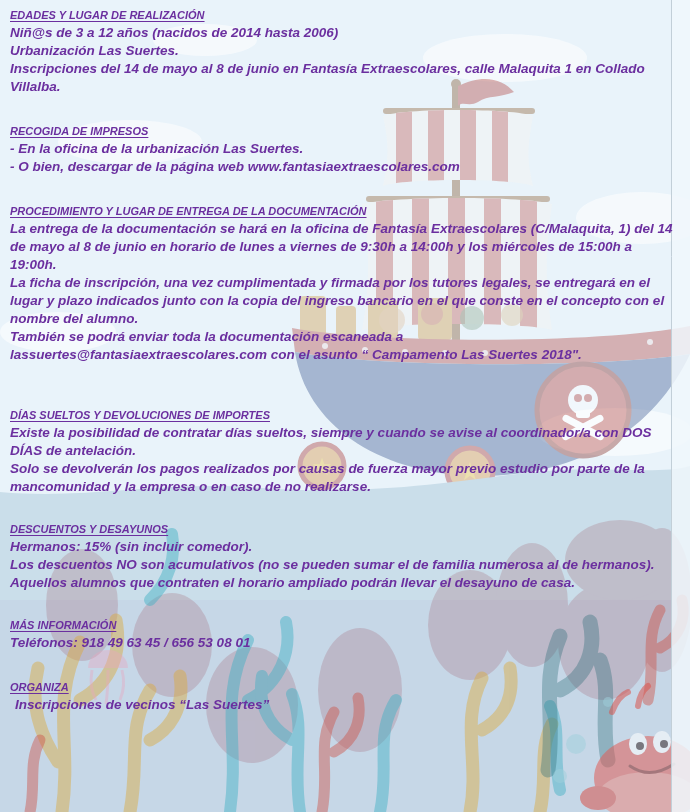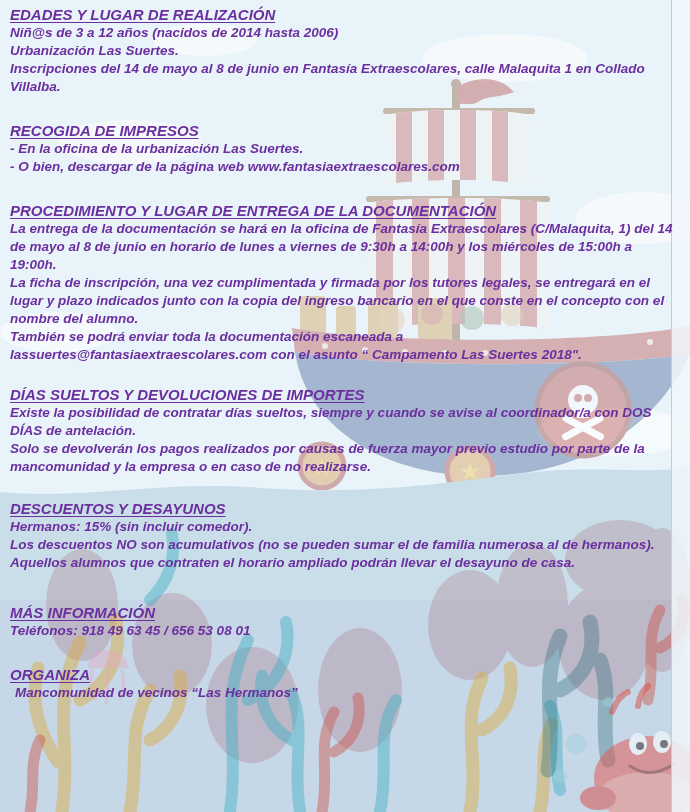--- a/index.html
+++ b/index.html
@@ -11,25 +11,25 @@
   .bg-svg{position:absolute;left:0;top:0;width:690px;height:812px;z-index:0;}
   .content{
     position:absolute;left:0;top:0;right:0;z-index:2;
     padding:6px 10px 0 10px;
     font-style:italic;font-weight:bold;
     font-size:13.5px;line-height:18px;
     color:#6b2f9f;
   }
   section{margin:0;}
   .mb-26{margin-bottom:26px;}
-  .mb-30{margin-bottom:22px;}
+  .mb-30{margin-bottom:42px;}
   .mb-22{margin-bottom:24px;}
-  .mb-36{margin-bottom:32px;}
+  .mb-36{margin-bottom:24px;}
   h2{
-    font-size:15px;line-height:18px;margin:0;
+    font-size:11px;line-height:18px;margin:0;
     text-decoration:underline;text-underline-offset:2px;
     font-style:italic;font-weight:bold;
   }
   p{margin:0;font-style:italic;}
   .indent{padding-left:5px;}
 </style>
 </head>
 <body>
 
 <svg class="bg-svg" viewBox="0 0 690 812" aria-hidden="true">
@@ -235,16 +235,16 @@
     <p>Aquellos alumnos que contraten el horario ampliado podrán llevar el desayuno de casa.</p>
   </section>
 
   <section class="mb-26">
     <h2>MÁS INFORMACIÓN</h2>
     <p>Teléfonos: 918 49 63 45 / 656 53 08 01</p>
   </section>
 
   <section>
     <h2>ORGANIZA</h2>
-    <p class="indent">Mancomunidad de vecinos “Las Hermanos”</p>
+    <p class="indent">Inscripciones de vecinos “Las Suertes”</p>
   </section>
 
 </div>
 
 </body></html>

